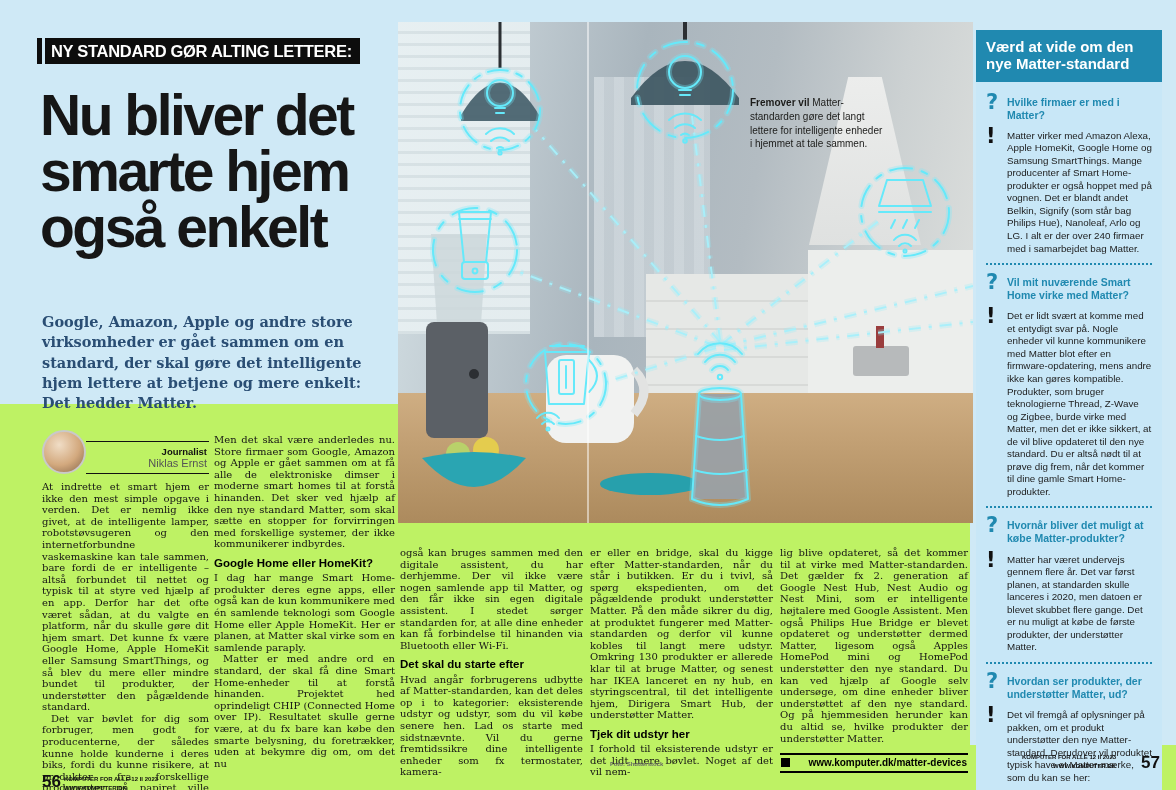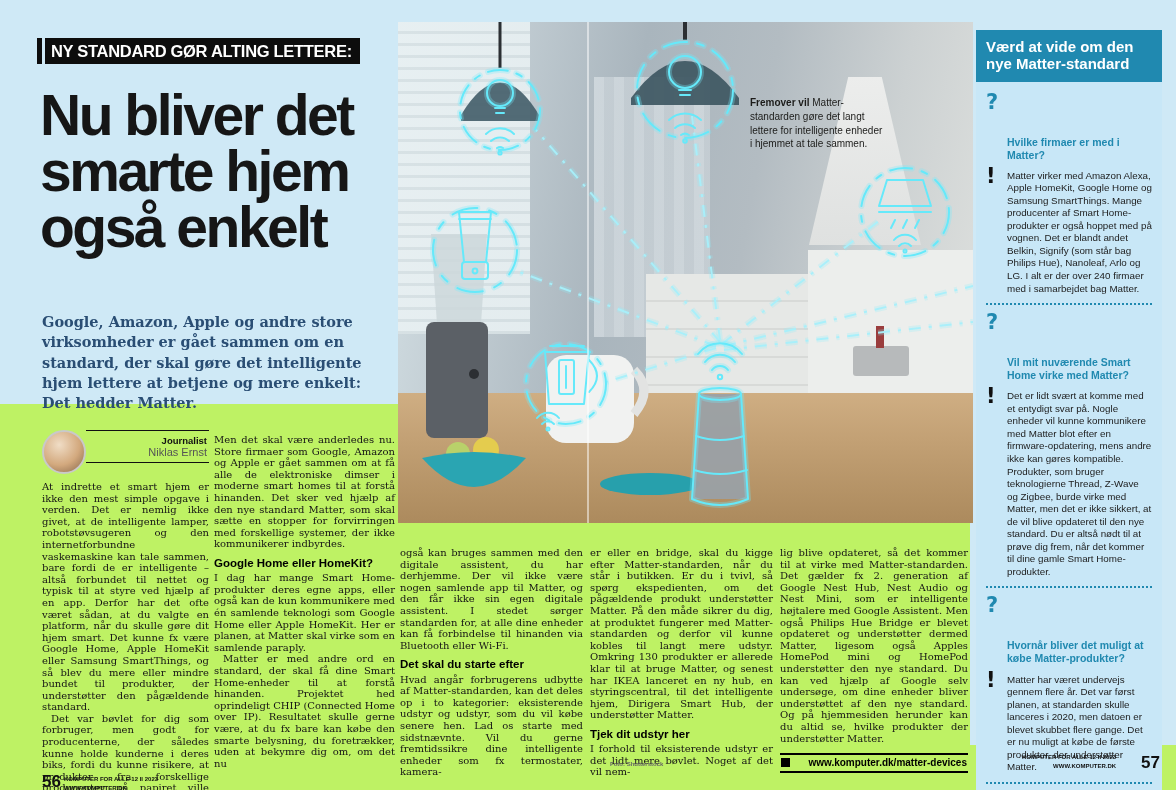--- a/index.html
+++ b/index.html
@@ -11,21 +11,21 @@
   .bg-right{position:absolute;left:970px;top:0;width:206px;height:745px;background:#cfe9f6;}
   
   .kicker{position:absolute;left:42px;top:38px;background:#0d0d0d;color:#fff;
           font-weight:bold;font-size:16.5px;letter-spacing:-0.3px;padding:4px 8px 3px 6px;
           border-left:3px solid #cfe9f6;box-shadow:-5px 0 0 #0d0d0d;}
   .headline{position:absolute;left:40px;top:88px;width:356px;margin:0;color:#161616;
             font-size:57px;line-height:0.98;letter-spacing:-2.5px;font-weight:bold;}
   .standfirst{position:absolute;left:42px;top:312px;width:344px;margin:0;color:#2a4e74;
               font-family:"DejaVu Serif",serif;font-weight:bold;font-size:14.5px;line-height:1.4;}
   
-  .byline{position:absolute;left:42px;top:430px;width:167px;display:flex;align-items:flex-start;}
+  .byline{position:absolute;left:42px;top:430px;width:167px;display:flex;align-items:flex-end;}
   .avatar{width:40px;height:40px;border-radius:50%;flex:0 0 auto;border:2px solid #c9c9c9;
           background:radial-gradient(circle at 38% 32%,#f0ddc6,#d3a97e 55%,#8d6c4e 95%);}
   .byline-right{flex:1;border-top:1.5px solid #111;border-bottom:1.5px solid #111;
                 padding:4px 2px;text-align:right;}
   .byline-role{font-size:9.5px;font-weight:bold;color:#111;}
   .byline-name{font-size:11px;color:#555;}
   
   .col{position:absolute;font-family:"DejaVu Serif",serif;font-size:10px;line-height:1.16;
        color:#141414;text-align:justify;}
   .col p{margin:0;}
@@ -65,21 +65,21 @@
   .caption{position:absolute;left:352px;top:74px;width:134px;font-size:10px;line-height:1.38;color:#1c1c1a;}
   .caption b{font-weight:bold;}
   
   .sidebar{position:absolute;left:976px;top:30px;width:186px;height:712px;display:flex;flex-direction:column;}
   .sb-header{background:#2089b0;color:#fff;font-weight:bold;font-size:15px;line-height:1.15;
              padding:8px 10px 9px 10px;}
   .sb-body{background:#c8e7f7;flex:1;padding:12px 10px 10px 10px;}
   .qa{display:flex;gap:7px;margin-bottom:6px;}
   .qa .qicon{color:#2089b0;font-weight:bold;font-size:21px;line-height:.85;flex:0 0 14px;font-family:"DejaVu Sans",sans-serif;}
   .qa .aicon{color:#111;font-weight:bold;font-size:21px;line-height:.85;flex:0 0 14px;font-family:"DejaVu Sans",sans-serif;}
-  .qa .qtext{font-size:10.5px;font-weight:bold;color:#2089b0;line-height:1.25;padding-top:2px;margin-top:40px;}
+  .qa .qtext{font-size:10.5px;font-weight:bold;color:#2089b0;line-height:1.25;padding-top:2px;}
   .qa .atext{font-size:9.8px;color:#1c1c1c;line-height:1.28;padding-top:2px;}
   .sb-sep{border-bottom:2px dotted #2089b0;margin:8px 0 9px 0;}
   
   .footer-left{position:absolute;left:42px;top:773px;display:flex;gap:3px;align-items:flex-start;}
   .footer-right{position:absolute;right:16px;top:751px;display:flex;gap:25px;align-items:flex-end;}
   .pagenum{font-size:17px;font-weight:bold;color:#111;line-height:1;}
   .fmeta{font-size:6px;font-weight:bold;color:#111;line-height:1.5;padding-top:2px;}
   .fmeta.right{text-align:right;}
   .credit{position:absolute;left:610px;top:761px;font-size:6px;color:#666;font-weight:bold;}
 </style>

